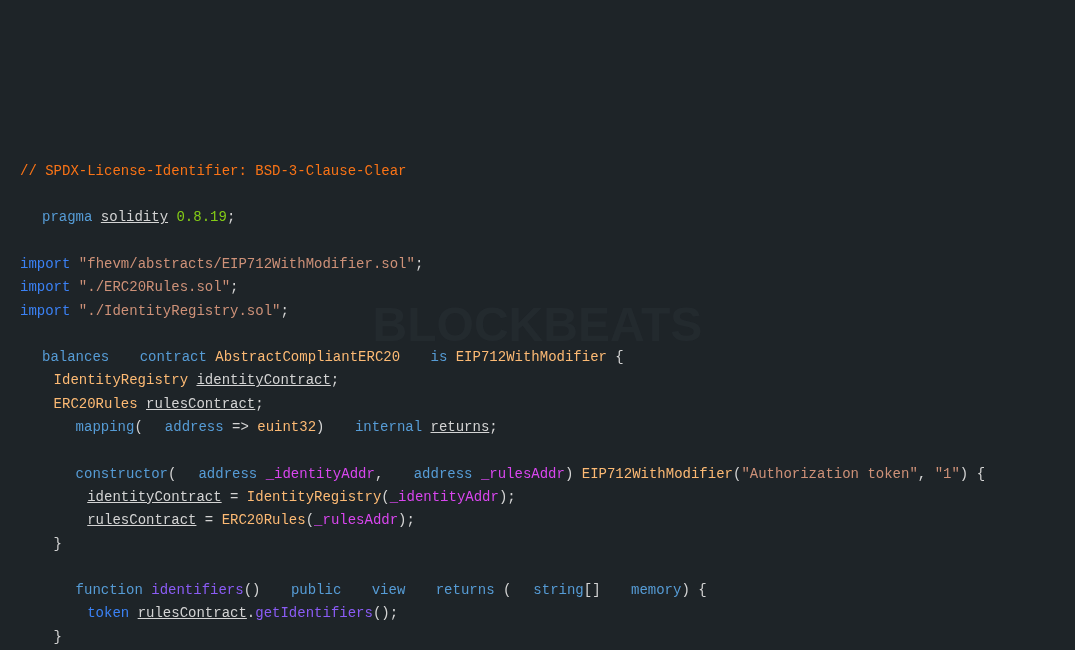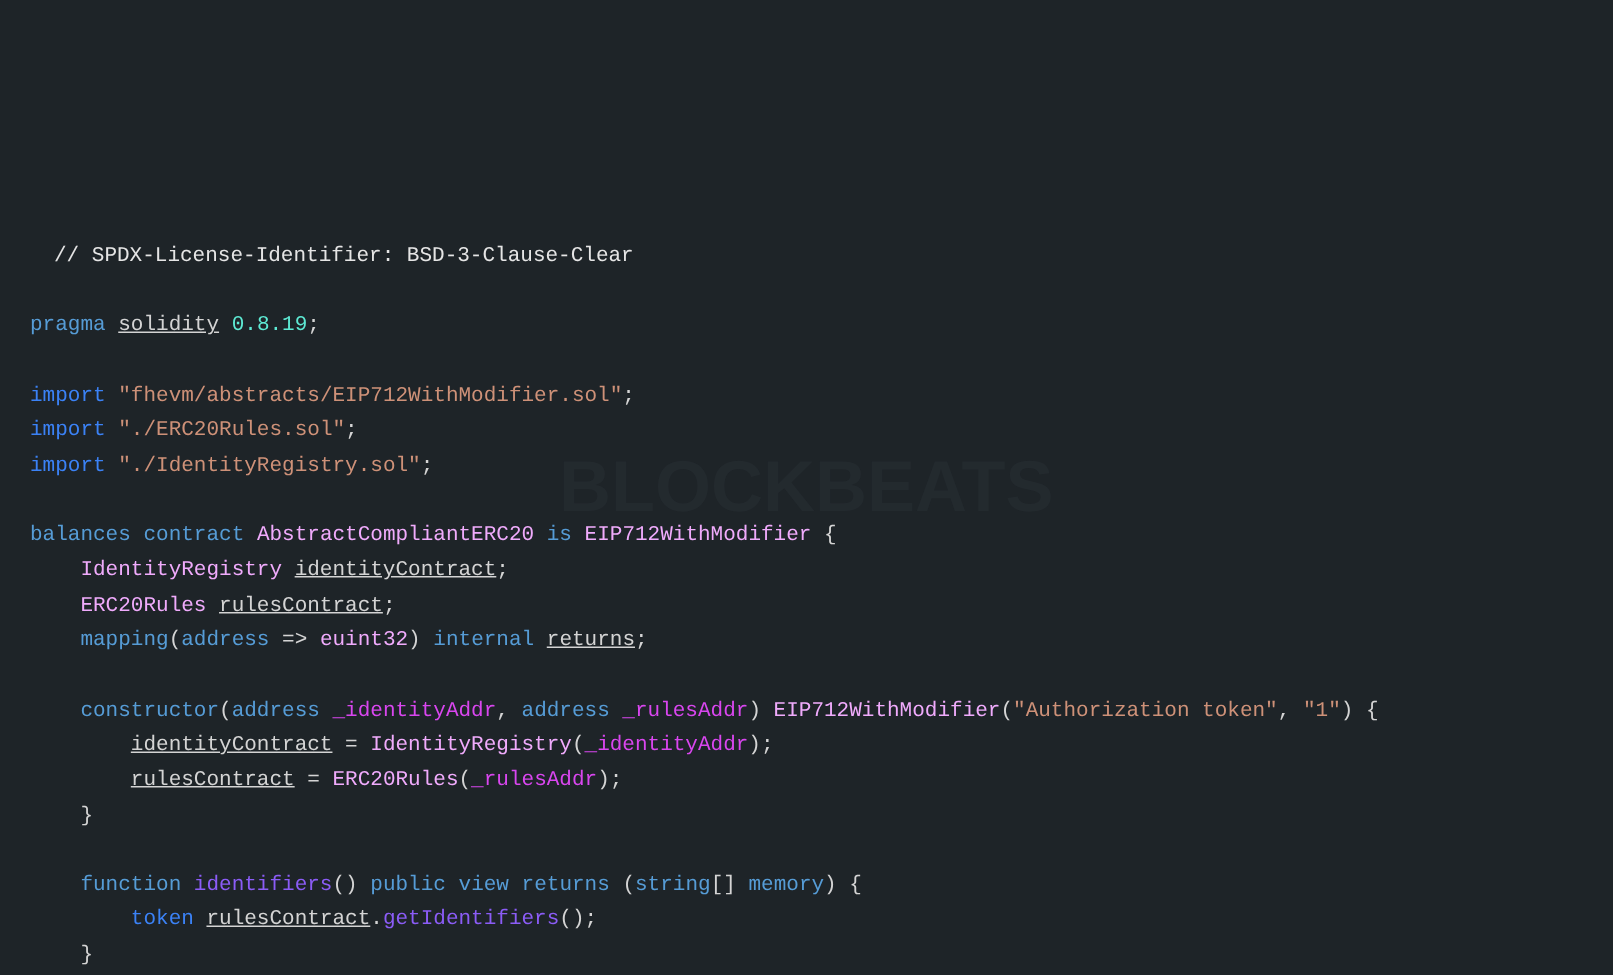--- a/index.html
+++ b/index.html
@@ -12,25 +12,25 @@
       color: #d4d4d4;
       font-family: 'Consolas', 'Monaco', 'Courier New', monospace;
       font-size: 14px;
       line-height: 23.3px;
       padding: 20px;
       width: 1075px;
       height: 650px;
       overflow: hidden;
       white-space: pre;
     }
-    .comment { color: #e5e5e5; margin-left: 16px; }
-    .keyword { color: #569cd6; }
+    .comment { color: #f97316; }
+    .keyword { color: #569cd6; margin-left: 22px; }
     .keyword2 { color: #3b82f6; }
-    .type { color: #f0abfc; margin-top: 48px; }
-    .number { color: #5eead4; }
+    .type { color: #fdba74; margin-top: 48px; }
+    .number { color: #84cc16; }
     .string { color: #ce9178; }
     .function { color: #8b5cf6; }
     .variable { color: #d946ef; }
     .punctuation { color: #d4d4d4; }
     .identifier { color: #d4d4d4; text-decoration: underline; }
     .watermark {
       position: absolute;
       top: 50%;
       left: 50%;
       transform: translate(-50%, -50%);

